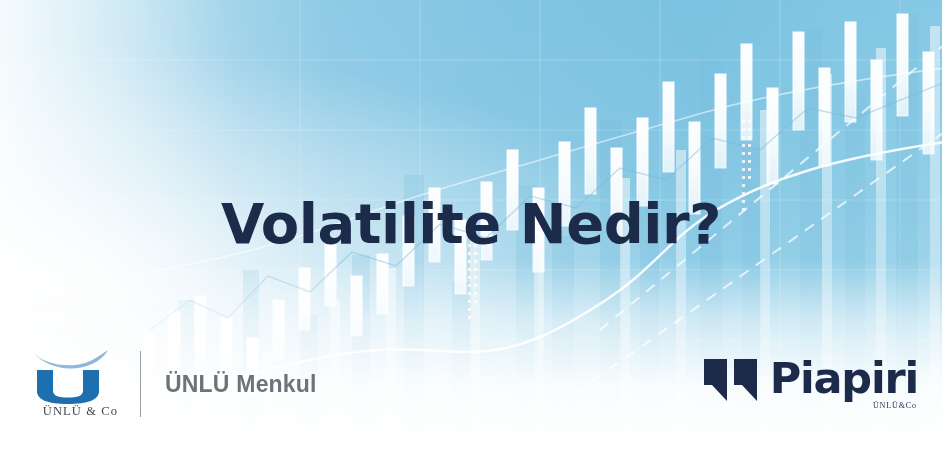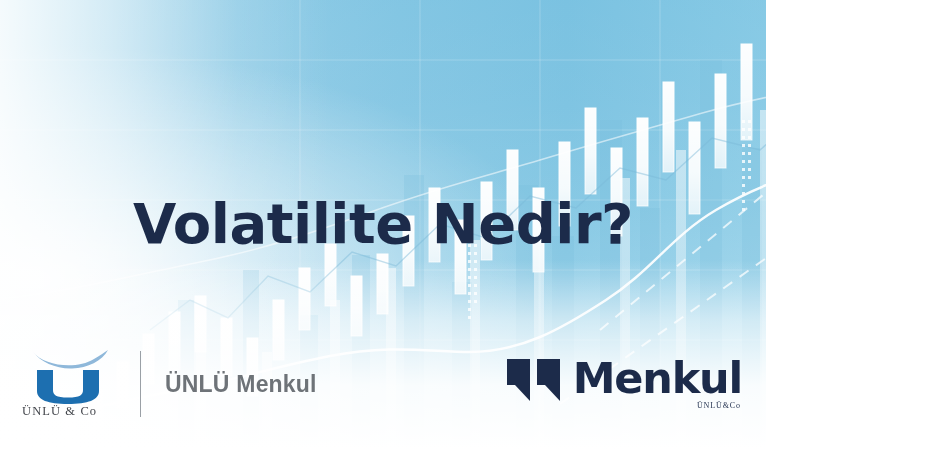--- a/index.html
+++ b/index.html
@@ -2,21 +2,21 @@
 <html><head>
 <meta charset="utf-8">
 <style>
   html,body{margin:0;padding:0;}
   body{
     width:950px;height:450px;overflow:hidden;
     font-family:"Liberation Sans", sans-serif;
     background:#ffffff;
   }
   .banner{
-    position:relative;width:766px;height:450px;overflow:hidden;
+    position:relative;width:942px;height:450px;overflow:hidden;
     background:
       radial-gradient(120% 90% at 4% 62%, rgba(255,255,255,0.95) 0%, rgba(255,255,255,0.45) 28%, rgba(255,255,255,0.0) 58%),
       linear-gradient(to bottom, #b9e2f1 0%, #bfe4f2 22%, #cbe9f4 44%, #e2f2f9 68%, #f6fbfd 86%, #ffffff 100%),
       linear-gradient(to right, #eaf6fb 0%, #cfe9f5 22%, #b4dff0 52%, #a9dbee 74%, #b9e3f2 100%);
     background-blend-mode:normal, multiply, normal;
   }
   .bg-svg{position:absolute;inset:0;width:950px;height:450px;}
   .fade-bottom{
     position:absolute;left:0;right:0;bottom:0;height:190px;
     background:linear-gradient(to bottom, rgba(255,255,255,0) 0%, rgba(255,255,255,0.55) 32%, rgba(255,255,255,0.93) 66%, #ffffff 100%);
@@ -34,21 +34,21 @@
     color:#1c2b4a;
     letter-spacing:-0.5px;
     font-family:"DejaVu Sans", sans-serif;
   }
   
   .left-lockup{position:absolute;left:22px;top:348px;display:flex;align-items:center;height:72px;}
   .unlu-logo{width:96px;height:72px;position:relative;}
   .unlu-swoosh{position:absolute;left:10px;top:1px;width:78px;height:22px;}
   .unlu-u{position:absolute;left:15px;top:22px;width:62px;height:34px;}
   .unlu-word{
-    position:absolute;left:0;top:56px;width:96px;text-align:left;
+    position:absolute;left:0;top:56px;width:96px;text-align:right;
     font-family:"Liberation Serif", serif;
     font-size:12.5px;color:#44474d;letter-spacing:1.1px;white-space:nowrap;
   }
   .divider{width:1px;height:66px;background:#9aa0a6;margin:0 24px 0 22px;}
   .menkul{
     font-family:"Liberation Sans", sans-serif;
     font-size:23px;color:#6e7378;font-weight:700;letter-spacing:0.2px;
   }
   
   .piapiri{position:absolute;right:24px;top:357px;display:flex;align-items:flex-start;}
@@ -367,18 +367,18 @@
 
     <div class="menkul">ÜNLÜ Menkul</div>
   </div>
 
   <div class="piapiri">
     <svg class="pi-marks" viewBox="0 0 54 42" aria-hidden="true">
       <path d="M0,0 L23,0 L23,42 L8,26 L0,26 Z" fill="#1c2b4a"></path>
       <path d="M30,0 L53,0 L53,42 L38,26 L30,26 Z" fill="#1c2b4a"></path>
     </svg>
     <div class="pi-textwrap">
-      <div class="pi-word">Menkul</div>
+      <div class="pi-word">Piapiri</div>
       <div class="pi-sub">ÜNLÜ&amp;Co</div>
     </div>
   </div>
 
 </div>
 
 </body></html>

